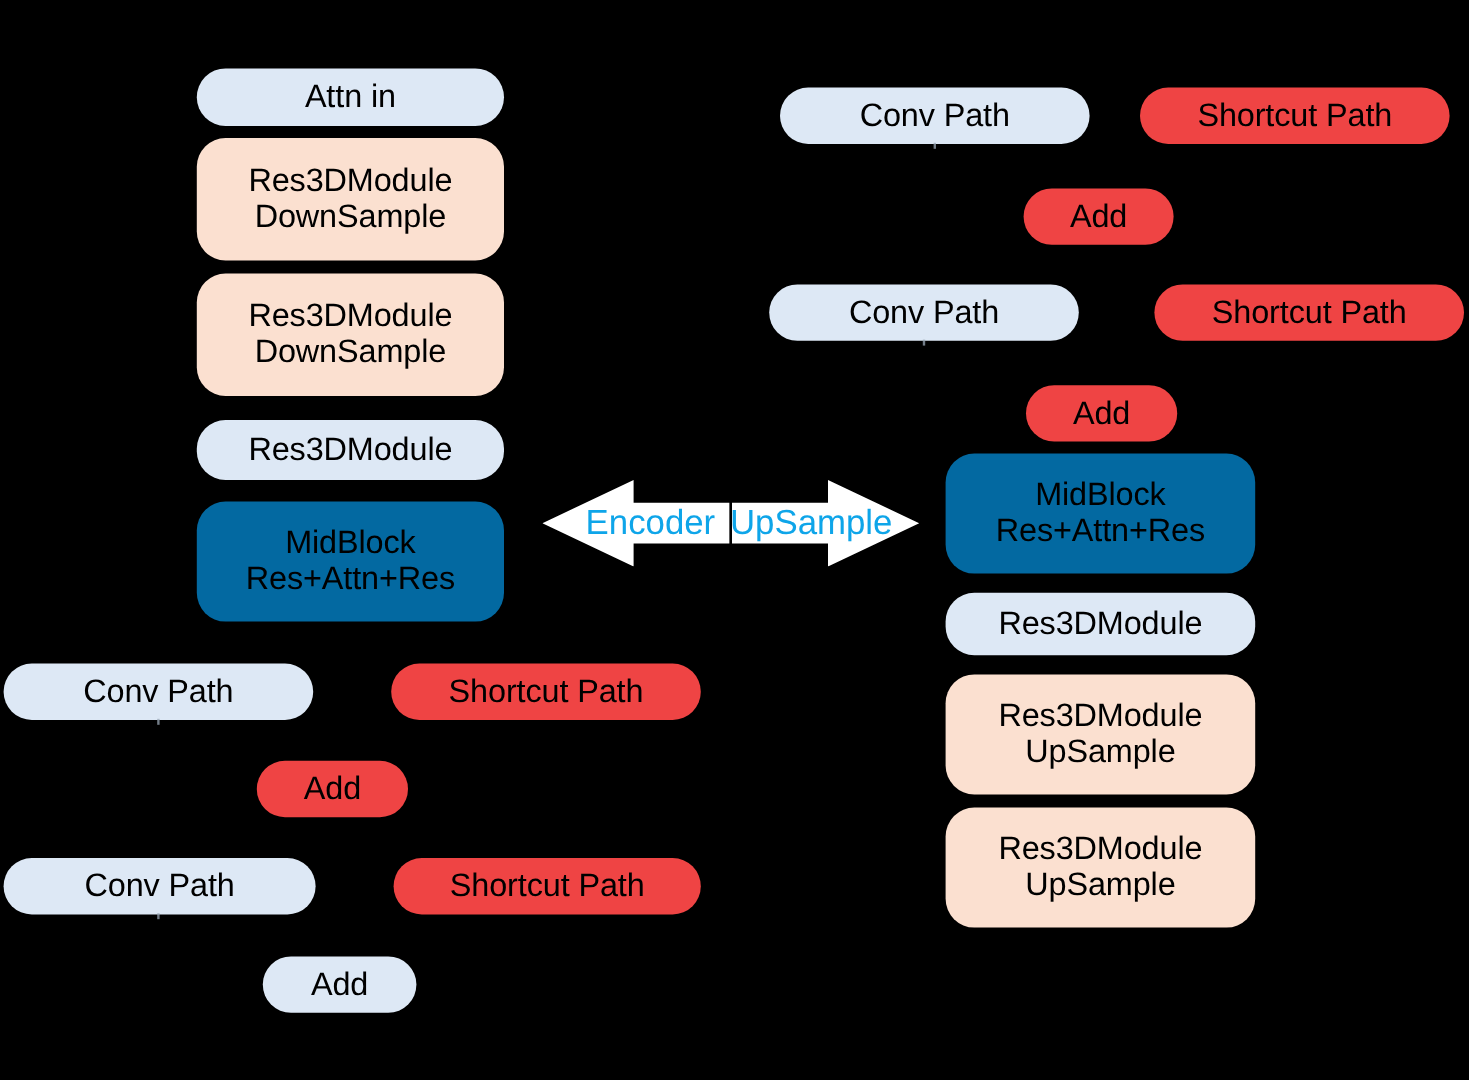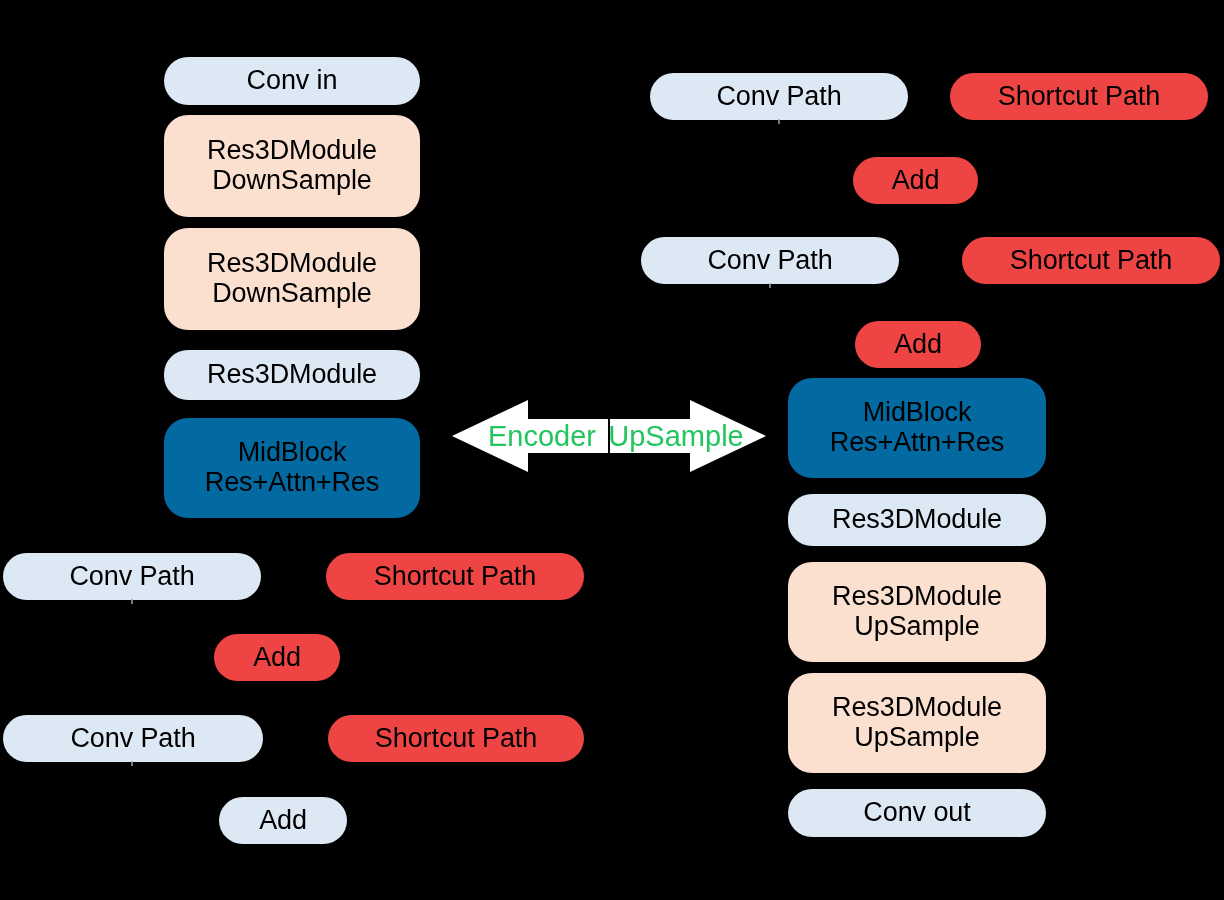--- a/index.html
+++ b/index.html
@@ -37,21 +37,21 @@
   .peach  { background: #fbe0d0; }
   .yellow { background: #0369a1; }
 
   
   .arrow-wrap {
     position: absolute;
   }
   .arrow-wrap svg { display:block; }
   .arrow-label {
     position: absolute;
-    color: #22c55e;
+    color: #0ea5e9;
     font-family: "Liberation Sans", sans-serif;
     font-size: 29px;
     line-height: 1;
     white-space: pre;
     text-align: center;
     display: flex;
     align-items: center;
     justify-content: center;
   }
   .tick {
@@ -61,21 +61,21 @@
     height: 5px;
     opacity: .75;
   }
 </style>
 </head>
 <body>
 
 <div id="canvas">
 
   <div class="node blue" style="left:164px; top:57px; width:256px; height:48px; font-size:27px;">
-    <span class="ln">Conv in</span>
+    <span class="ln">Attn in</span>
   </div>
 
   <div class="node peach" style="left:164px; top:115px; width:256px; height:102px; font-size:27px;">
     <span class="ln">Res3DModule</span>
     <span class="ln">DownSample</span>
   </div>
 
   <div class="node peach" style="left:164px; top:228px; width:256px; height:102px; font-size:27px;">
     <span class="ln">Res3DModule</span>
     <span class="ln">DownSample</span>
@@ -142,23 +142,20 @@
   <div class="node peach" style="left:788px; top:562px; width:258px; height:100px; font-size:27px;">
     <span class="ln">Res3DModule</span>
     <span class="ln">UpSample</span>
   </div>
 
   <div class="node peach" style="left:788px; top:673px; width:258px; height:100px; font-size:27px;">
     <span class="ln">Res3DModule</span>
     <span class="ln">UpSample</span>
   </div>
 
-  <div class="node blue" style="left:788px; top:789px; width:258px; height:48px; font-size:27px;">
-    <span class="ln">Conv out</span>
-  </div>
 
   <div class="node blue" style="left:3px; top:553px; width:258px; height:47px; font-size:27px;">
     <span class="ln">Conv Path</span>
   </div>
   <div class="tick" style="left:131px; top:599px;"></div>
 
   <div class="node green" style="left:326px; top:553px; width:258px; height:47px; font-size:27px;">
     <span class="ln">Shortcut Path</span>
   </div>
 

